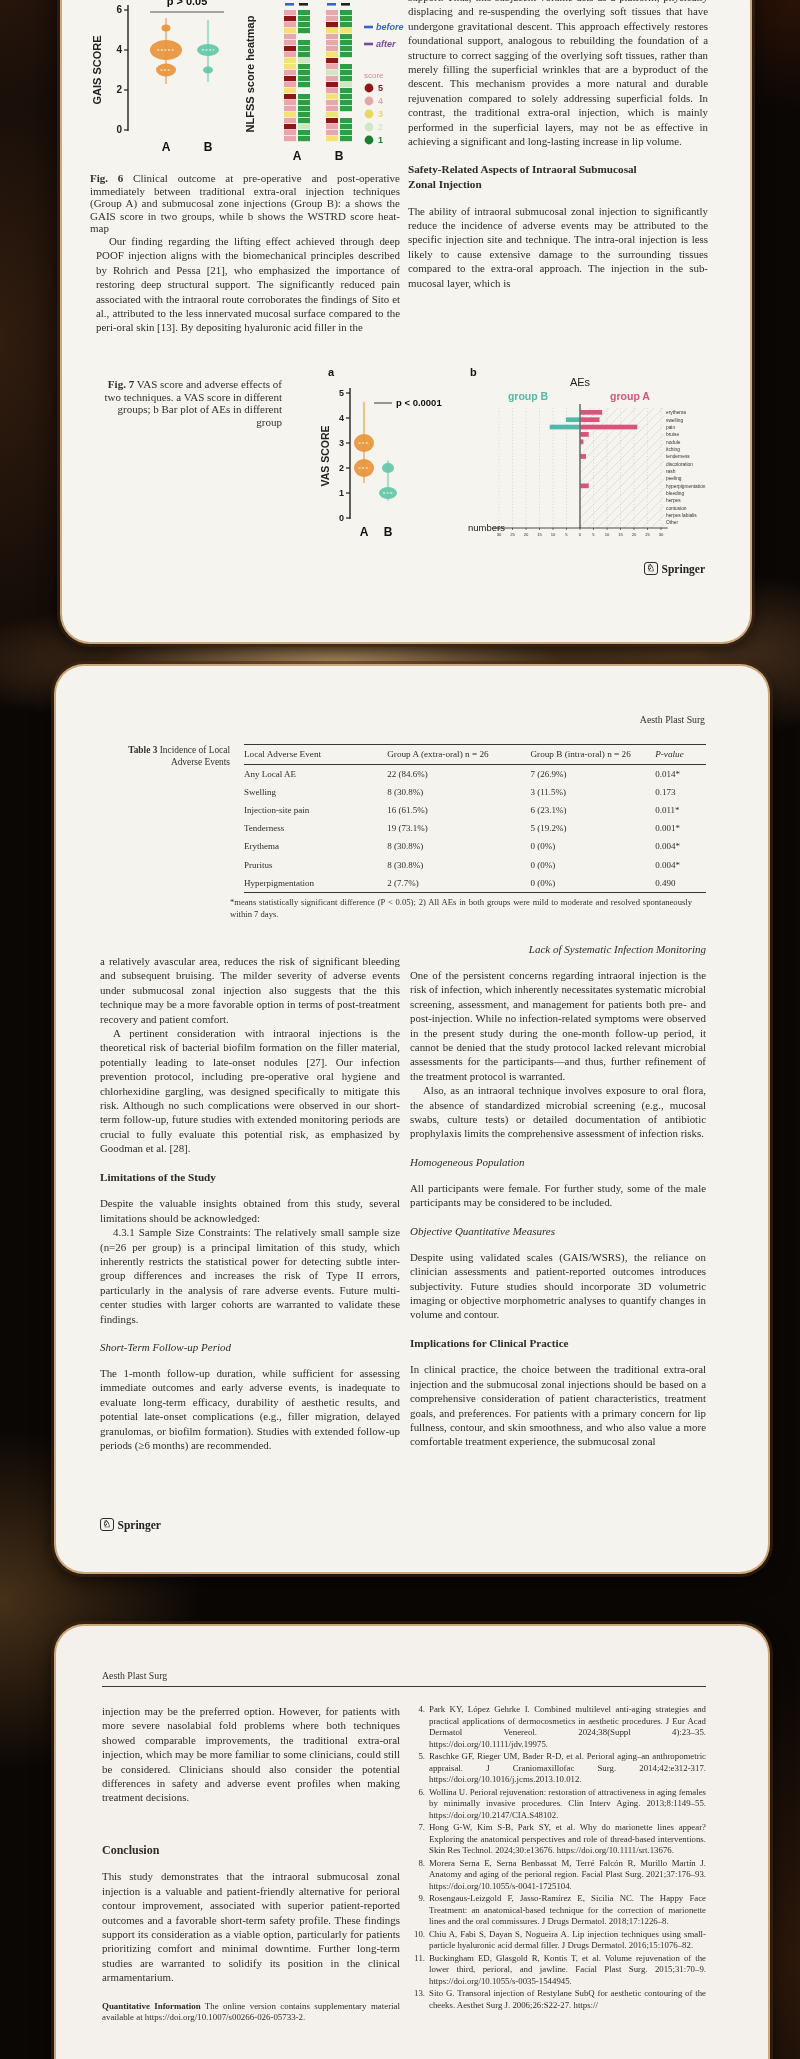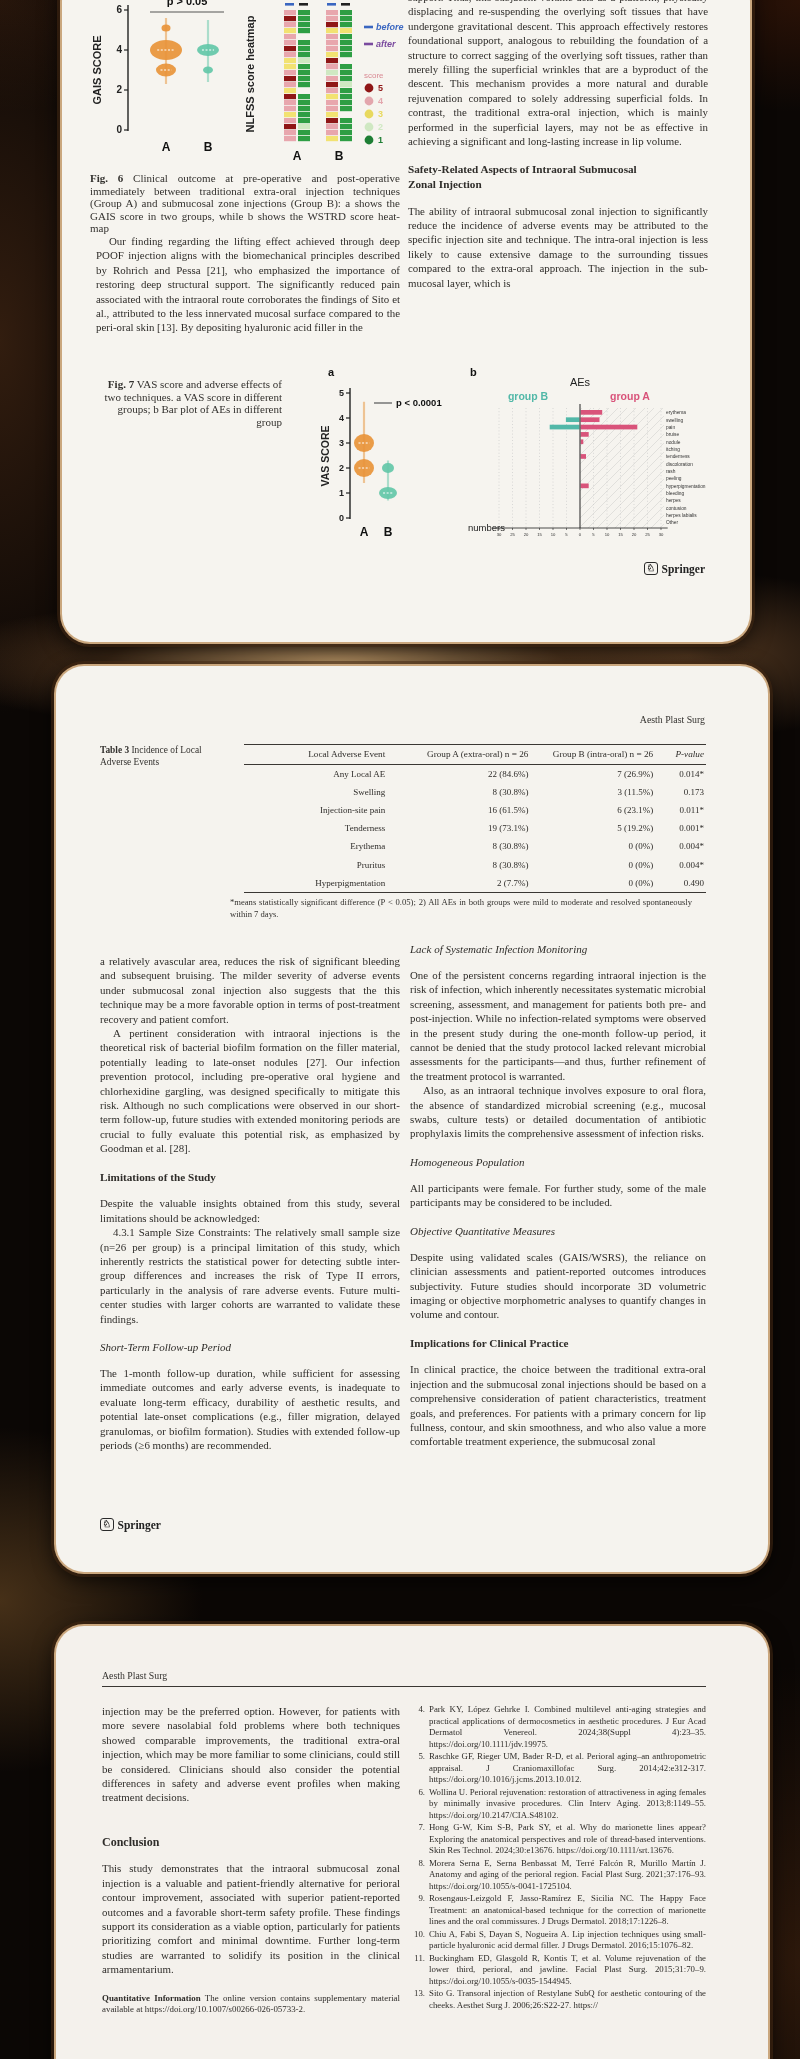--- a/index.html
+++ b/index.html
@@ -28,23 +28,23 @@
   .h-bold{font-family:"Liberation Serif",serif;font-weight:bold;font-size:11.2px;line-height:14.6px;margin:14px 0 12px 0;}
   .h-ital{font-style:italic;font-weight:normal;font-size:11px;line-height:14px;margin:14px 0 12px 0;}
   .hdr{font-size:9.8px;color:#33312e;}
   .rule{position:absolute;height:1px;background:#3a3733;}
   .small-txt{font-size:8.9px;line-height:11.8px;text-align:justify;}
   .panel-lab{font-family:"Liberation Sans",sans-serif;font-weight:bold;font-size:11px;color:#111;}
   .springer{position:absolute;display:flex;align-items:center;gap:4px;font-weight:bold;font-size:11.5px;color:#222;}
   .sknight{font-size:9.5px;border:1.2px solid #2a2a2a;border-radius:3px;padding:0 1.5px;line-height:11px;}
   
   .t3wrap{display:flex;}
-  .t3cap{width:130px;font-size:9.4px;line-height:12.4px;color:#33312e;}
+  .t3cap{width:130px;font-size:9.4px;line-height:12.4px;color:#33312e;text-align:right;}
   .t3cap b{font-weight:bold;}
-  .t3{margin-left:14px;width:462px;border-collapse:collapse;font-size:9px;line-height:11px;color:#2f2d2a;text-align:right;}
+  .t3{margin-left:14px;width:462px;border-collapse:collapse;font-size:9px;line-height:11px;color:#2f2d2a;}
   .t3 thead td{border-top:1.4px solid #3a3733;border-bottom:1px solid #3a3733;padding:4px 2px 4px 0;font-size:9.2px;}
   .t3 tbody td{padding:3.6px 2px 3.6px 0;}
   .t3 tbody tr:last-child td{border-bottom:1.4px solid #3a3733;}
   .t3 .pv{font-style:italic;}
   .t3foot{margin-left:144px;width:462px;font-size:8.6px;line-height:11.2px;text-align:justify;color:#33312e;margin-top:4px;}
   .col{position:absolute;}
   .refs{font-size:8.8px;line-height:11.5px;text-align:justify;}
   .ref{display:flex;margin-bottom:1px;}
   .rnum{min-width:13px;text-align:right;margin-right:4px;flex:none;}
   svg text{font-family:"Liberation Sans",sans-serif;}
@@ -403,21 +403,21 @@
       <p class="body-txt">a relatively avascular area, reduces the risk of significant bleeding and subsequent bruising. The milder severity of adverse events under submucosal zonal injection also suggests that the this technique may be a more favorable option in terms of post-treatment recovery and patient comfort.</p>
       <p class="body-txt ind">A pertinent consideration with intraoral injections is the theoretical risk of bacterial biofilm formation on the filler material, potentially leading to late-onset nodules [27]. Our infection prevention protocol, including pre-operative oral hygiene and chlorhexidine gargling, was designed specifically to mitigate this risk. Although no such complications were observed in our short-term follow-up, future studies with extended monitoring periods are crucial to fully evaluate this potential risk, as emphasized by Goodman et al. [28].</p>
       <p class="h-bold">Limitations of the Study</p>
       <p class="body-txt">Despite the valuable insights obtained from this study, several limitations should be acknowledged:</p>
       <p class="body-txt ind">4.3.1 Sample Size Constraints: The relatively small sample size (n=26 per group) is a principal limitation of this study, which inherently restricts the statistical power for detecting subtle inter-group differences and increases the risk of Type II errors, particularly in the analysis of rare adverse events. Future multi-center studies with larger cohorts are warranted to validate these findings.</p>
       <p class="h-ital">Short-Term Follow-up Period</p>
       <p class="body-txt">The 1-month follow-up duration, while sufficient for assessing immediate outcomes and early adverse events, is inadequate to evaluate long-term efficacy, durability of aesthetic results, and potential late-onset complications (e.g., filler migration, delayed granulomas, or biofilm formation). Studies with extended follow-up periods (≥6 months) are recommended.</p>
     </div>
 
     <div class="col" style="left:354px;top:276px;width:296px;">
-      <p class="h-ital" style="margin-top:0;">Lack of Systematic Infection Monitoring</p>
+      <p class="h-ital" style="margin-top:0;text-align:right;">Lack of Systematic Infection Monitoring</p>
       <p class="body-txt">One of the persistent concerns regarding intraoral injection is the risk of infection, which inherently necessitates systematic microbial screening, assessment, and management for patients both pre- and post-injection. While no infection-related symptoms were observed in the present study during the one-month follow-up period, it cannot be denied that the study protocol lacked relevant microbial assessments for the participants—and thus, further refinement of the treatment protocol is warranted.</p>
       <p class="body-txt ind">Also, as an intraoral technique involves exposure to oral flora, the absence of standardized microbial screening (e.g., mucosal swabs, culture tests) or detailed documentation of antibiotic prophylaxis limits the comprehensive assessment of infection risks.</p>
       <p class="h-ital">Homogeneous Population</p>
       <p class="body-txt">All participants were female. For further study, some of the male participants may be considered to be included.</p>
       <p class="h-ital">Objective Quantitative Measures</p>
       <p class="body-txt">Despite using validated scales (GAIS/WSRS), the reliance on clinician assessments and patient-reported outcomes introduces subjectivity. Future studies should incorporate 3D volumetric imaging or objective morphometric analyses to quantify changes in volume and contour.</p>
       <p class="h-bold">Implications for Clinical Practice</p>
       <p class="body-txt">In clinical practice, the choice between the traditional extra-oral injection and the submucosal zonal injections should be based on a comprehensive consideration of patient characteristics, treatment goals, and preferences. For patients with a primary concern for lip fullness, contour, and skin smoothness, and who also value a more comfortable treatment experience, the submucosal zonal</p>
     </div>
 
@@ -426,21 +426,21 @@
       <span>Springer</span>
     </div>
   </section>
 
   <section class="page p3">
     <div class="hdr abs" style="top:44px;left:46px;">Aesth Plast Surg</div>
     <div class="rule" style="left:46px;top:60px;width:604px;"></div>
 
     <div class="col" style="left:46px;top:78px;width:298px;">
       <p class="body-txt">injection may be the preferred option. However, for patients with more severe nasolabial fold problems where both techniques showed comparable improvements, the traditional extra-oral injection, which may be more familiar to some clinicians, could still be considered. Clinicians should also consider the potential differences in safety and adverse event profiles when making treatment decisions.</p>
-      <p class="h-bold" style="margin-top:30px;font-size:12px;">Conclusion</p>
+      <p class="h-bold" style="margin-top:38px;font-size:12px;">Conclusion</p>
       <p class="body-txt">This study demonstrates that the intraoral submucosal zonal injection is a valuable and patient-friendly alternative for perioral contour improvement, associated with superior patient-reported outcomes and a favorable short-term safety profile. These findings support its consideration as a viable option, particularly for patients prioritizing comfort and minimal downtime. Further long-term studies are warranted to solidify its position in the clinical armamentarium.</p>
       <p class="small-txt" style="margin-top:16px;"><b>Quantitative Information</b><span> The online version contains supplementary material available at https://doi.org/10.1007/s00266-026-05733-2.</span></p>
     </div>
 
     <div class="col refs" style="left:356px;top:78px;width:294px;">
       <div class="ref">
           <span class="rnum">4.</span>
           <span>Park KY, López Gehrke I. Combined multilevel anti-aging strategies and practical applications of dermocosmetics in aesthetic procedures. J Eur Acad Dermatol Venereol. 2024;38(Suppl 4):23–35. https://doi.org/10.1111/jdv.19975.</span>
         </div>
       <div class="ref">

